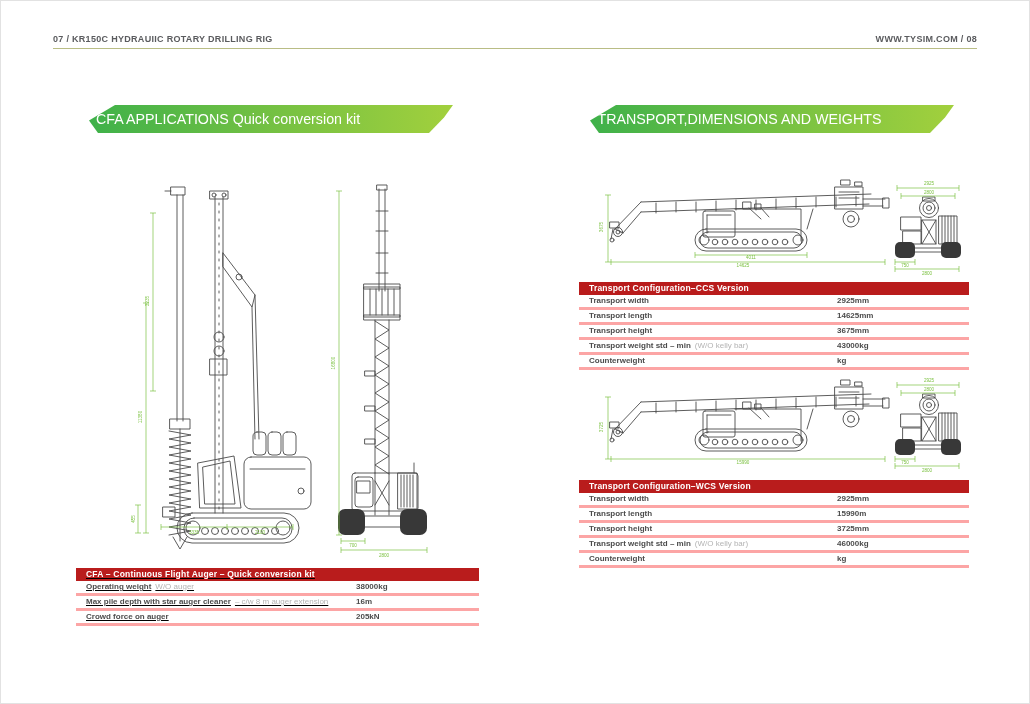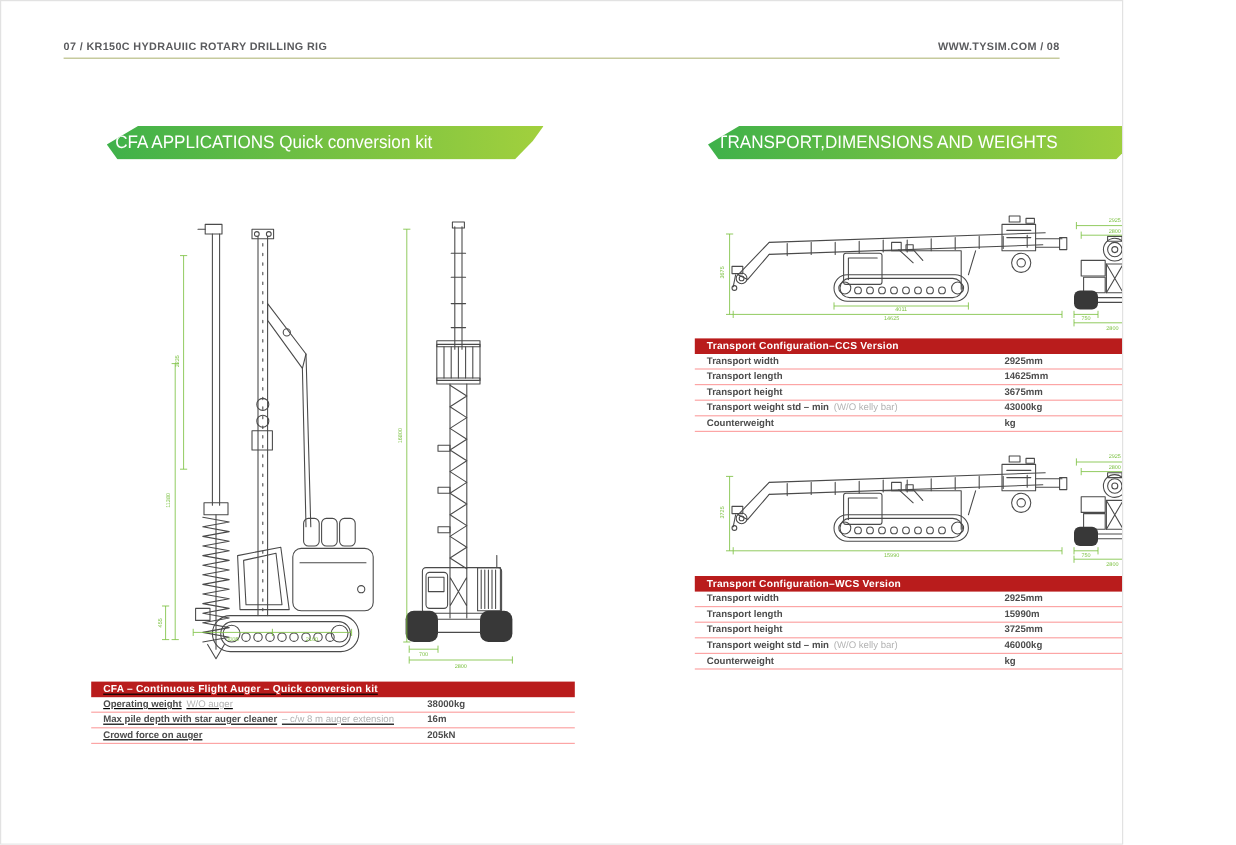--- a/index.html
+++ b/index.html
@@ -1,31 +1,31 @@
 <!DOCTYPE html>
 <html><head>
 <meta charset="utf-8">
 <style>
   html,body{margin:0;padding:0;background:#fff;}
-  #page{position:relative;width:936px;height:704px;background:#ffffff;
+  #page{position:relative;width:1030px;height:704px;background:#ffffff;
         border:1px solid #e2e2e2;box-sizing:border-box;overflow:hidden;
         font-family:"Liberation Sans", sans-serif;}
   .pg-head{position:absolute;top:33px;font-size:9px;font-weight:600;color:#5a5b5e;letter-spacing:.3px;}
   .pg-head.left{left:52px;}
   .pg-head.right{right:52px;}
   .pg-rule{position:absolute;left:52px;right:52px;top:47px;height:1px;background:#b9bd85;}
   .banner{position:absolute;height:28px;line-height:28px;text-align:left;color:#fff;
           font-weight:normal;font-size:15px;
           background:linear-gradient(90deg,#3eb14a 0%,#6fbf43 45%,#a2d03d 100%);
           clip-path:polygon(26px 0%,100% 0%,calc(100% - 9px) 45%,calc(100% - 24px) 100%,9px 100%,0% 55%);}
   .banner span{display:inline-block;transform:scaleX(.95);white-space:nowrap;}
   .spec-table{position:absolute;}
   .spec-head{height:13px;line-height:13px;background:#b91c1c;color:#fff;font-size:8.5px;
              font-weight:600;padding-left:10px;letter-spacing:.2px;}
-  .spec-row{position:relative;height:12px;line-height:12px;border-bottom:1px solid #fca5a5;
+  .spec-row{position:relative;height:12px;line-height:12px;border-bottom:3px solid #fca5a5;
             font-size:8px;color:#4c4c4c;padding-left:10px;white-space:nowrap;}
   .spec-row .lbl{font-weight:bold;}
   .spec-row .note{color:#b3b3b3;margin-left:4px;font-weight:normal;}
   .spec-row .val{position:absolute;top:0;font-weight:bold;color:#4c4c4c;}
   .t-left .val{left:280px;}
   .t-right .val{left:258px;}
   svg{position:absolute;}
   .ink{stroke:#4a4a4a;fill:none;stroke-width:.9;stroke-linejoin:round;stroke-linecap:round;}
   .filldark{fill:#383838;stroke:none;}
   .dim{stroke:#7cc142;fill:none;stroke-width:.7;}

